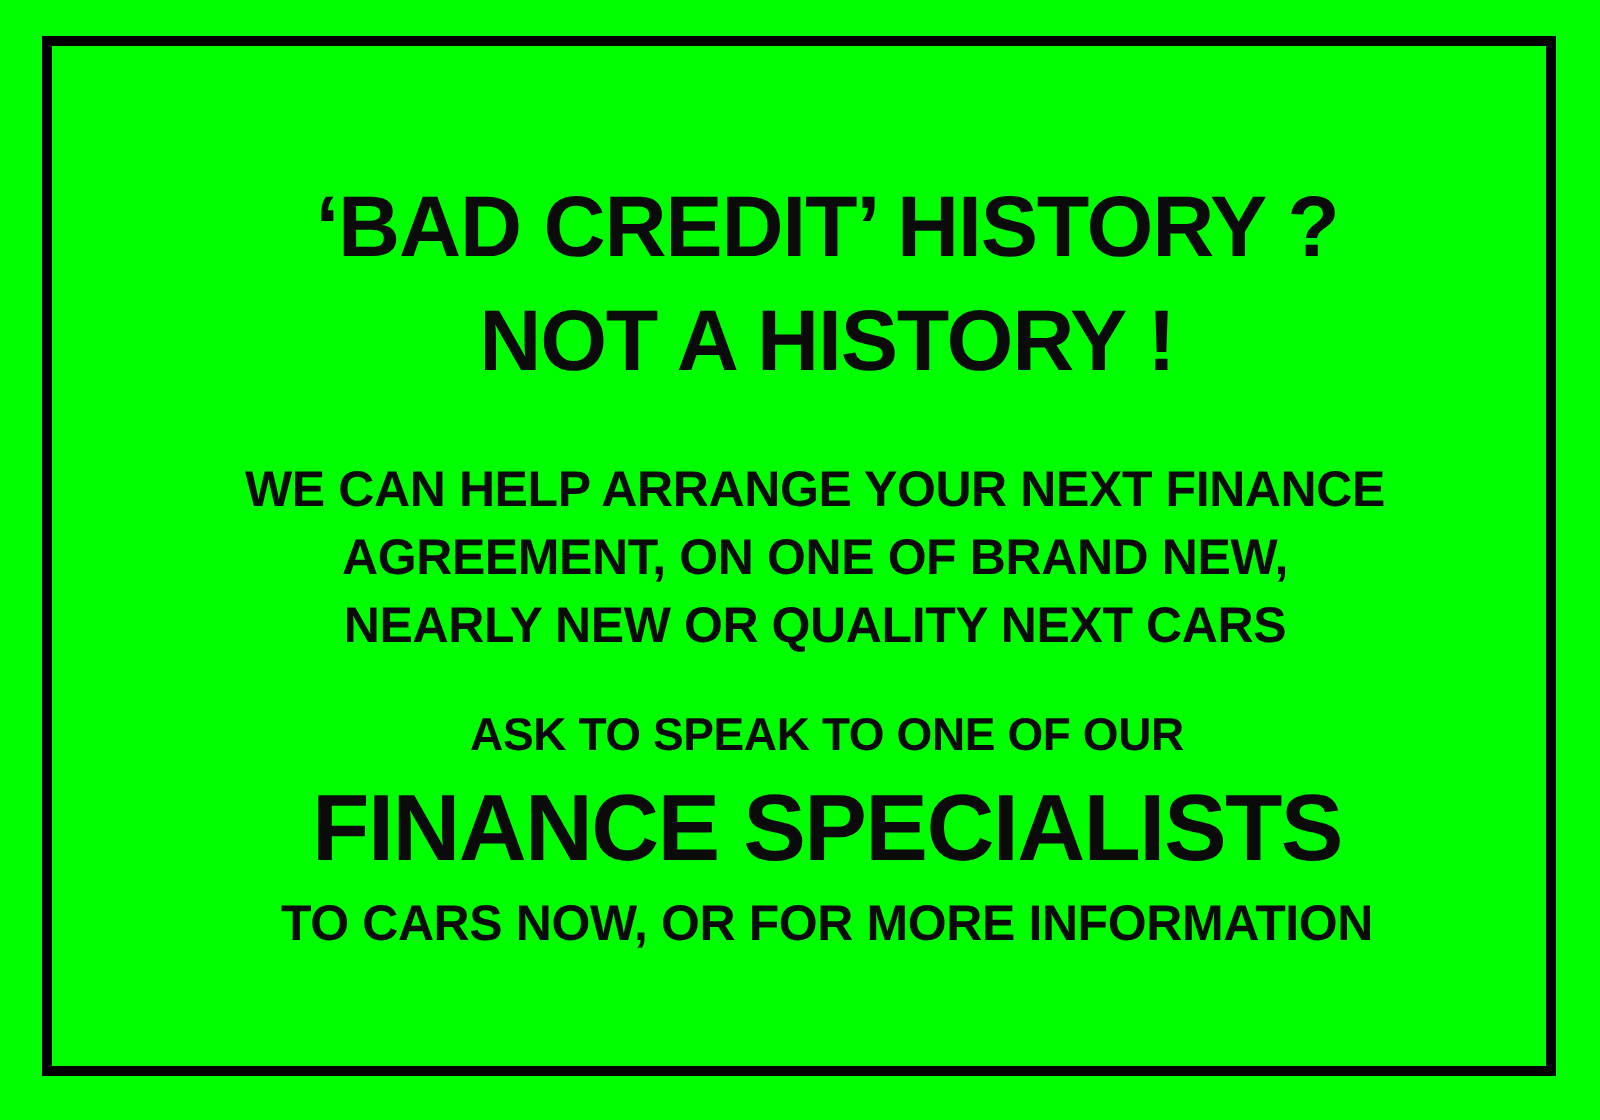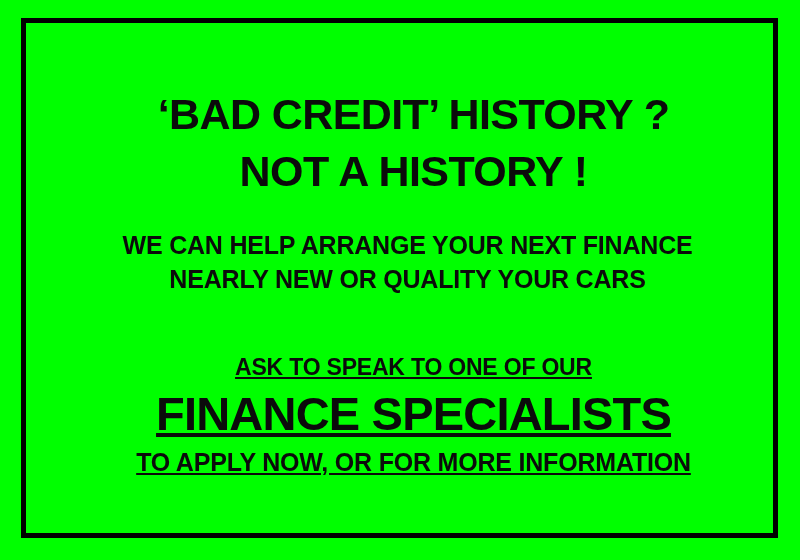--- a/index.html
+++ b/index.html
@@ -80,21 +80,20 @@
     line-height: 34px;
     letter-spacing: -0.2px;
   }
 
   
   #cta-block {
     position: absolute;
     left: 0;
     right: 0;
     top: 329px;
-    text-decoration: underline;
   }
   .cta-small {
     font-size: 23px;
     line-height: 31px;
     letter-spacing: -0.2px;
   }
   .cta-big {
     font-size: 47px;
     line-height: 62px;
     letter-spacing: -0.8px;
@@ -114,23 +113,24 @@
 
   <div id="content">
 
     <div id="headline-block">
       <span class="line headline">‘BAD CREDIT’ HISTORY ?</span>
       <span class="line headline">NOT A HISTORY !</span>
     </div>
 
     <div id="body-block">
       <span class="line body-line">WE CAN HELP ARRANGE YOUR NEXT FINANCE</span>
-      <span class="line body-line">NEARLY NEW OR QUALITY YOUR CARS</span>
+      <span class="line body-line">AGREEMENT, ON ONE OF BRAND NEW,</span>
+      <span class="line body-line">NEARLY NEW OR QUALITY NEXT CARS</span>
     </div>
 
     <div id="cta-block">
       <span class="line cta-small">ASK TO SPEAK TO ONE OF OUR</span>
       <span class="line cta-big">FINANCE SPECIALISTS</span>
-      <span class="line cta-footer">TO APPLY NOW, OR FOR MORE INFORMATION</span>
+      <span class="line cta-footer">TO CARS NOW, OR FOR MORE INFORMATION</span>
     </div>
 
   </div>
 </div>
 
 </body></html>

